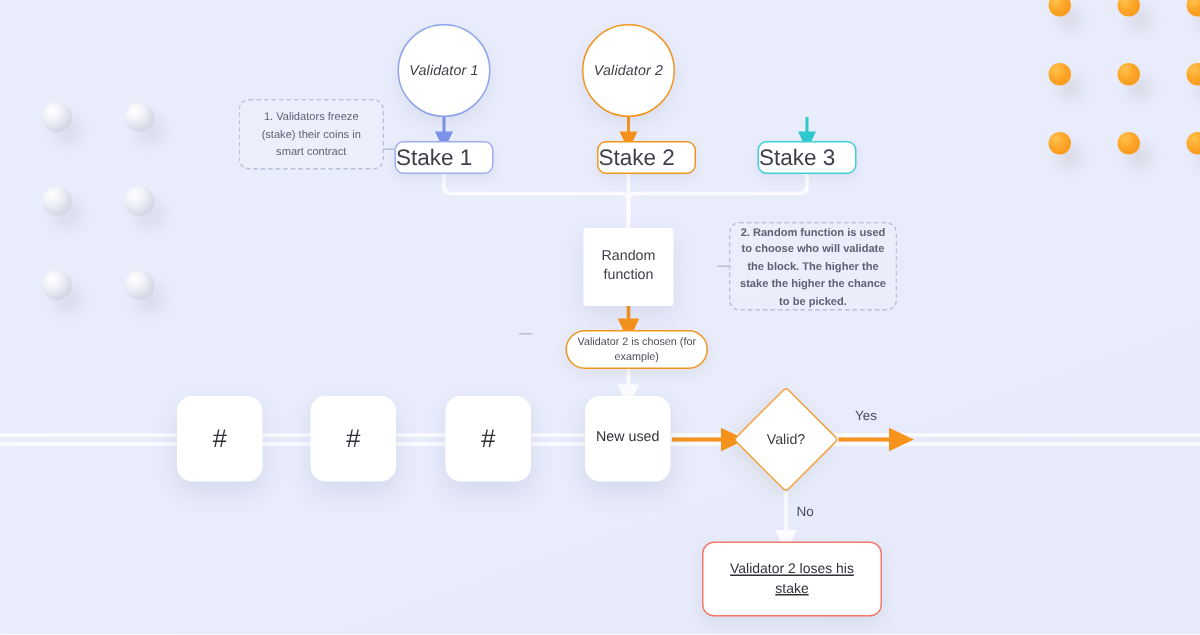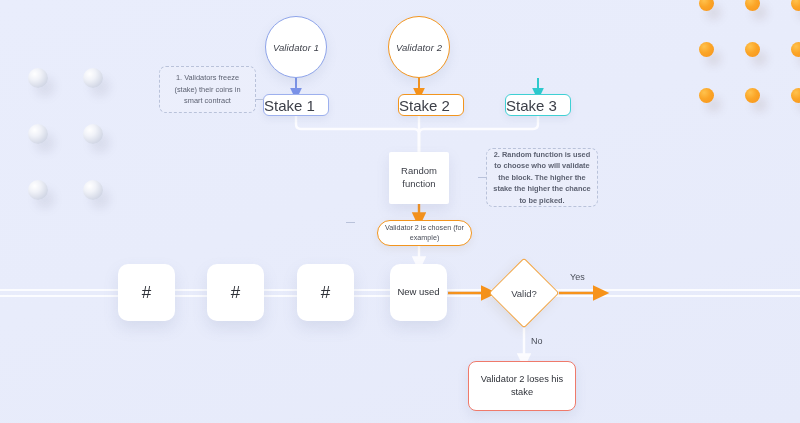--- a/index.html
+++ b/index.html
@@ -121,21 +121,21 @@
   .outbox {
     position: absolute;
     height: 50px; border-radius: 8px;
     background: #ffffff;
     display: flex; align-items: center; justify-content: center;
     text-align: center; font-size: 9.3px; color: #2f3239; line-height: 1.4;
     padding: 0 8px;
     box-shadow: 0 5px 12px rgba(110,120,160,0.12);
   }
   .ok { border: 1.4px solid #8fd4b8; width: 130px; }
-  .bad { border: 1.4px solid #ef7a6b; width: 108px; }
+  .bad { border: 1.4px solid #ef7a6b; width: 120px; text-decoration: underline; }
 
   .edgelabel {
     position: absolute;
     font-size: 9px; color: #4a4e59;
   }
 </style>
 </head>
 <body>
 
 <div id="stage">

